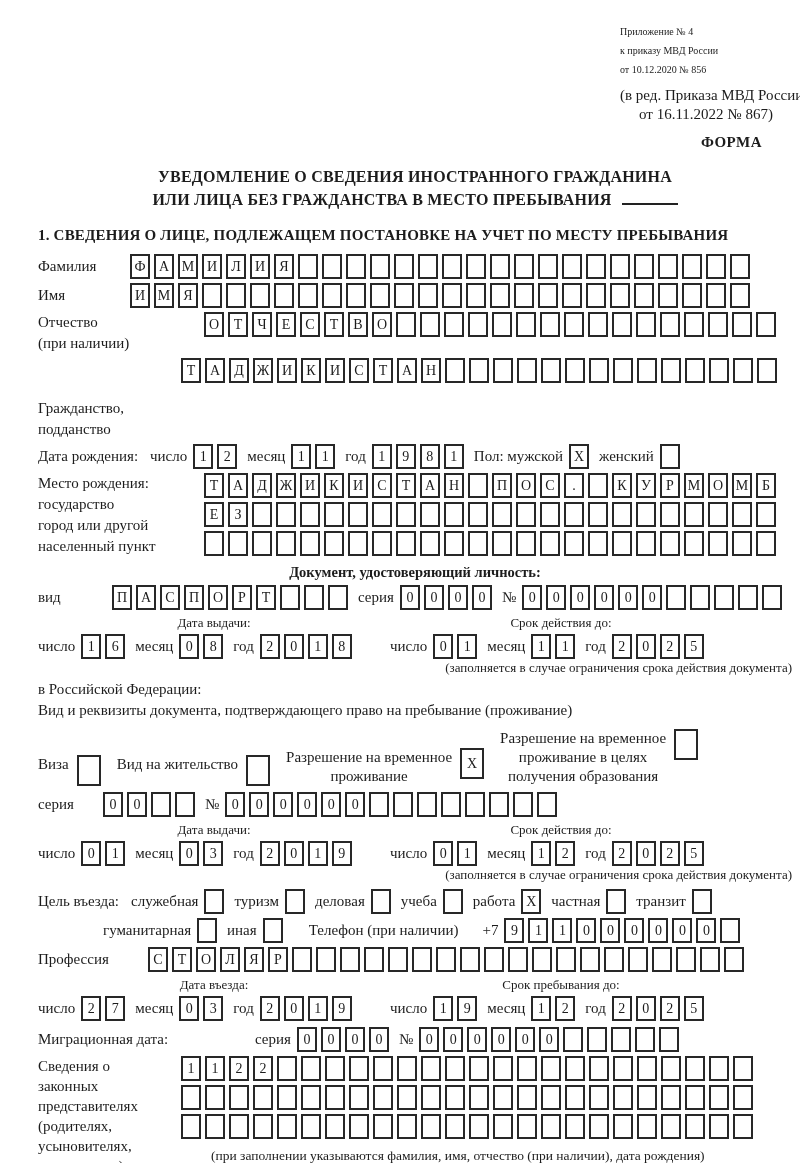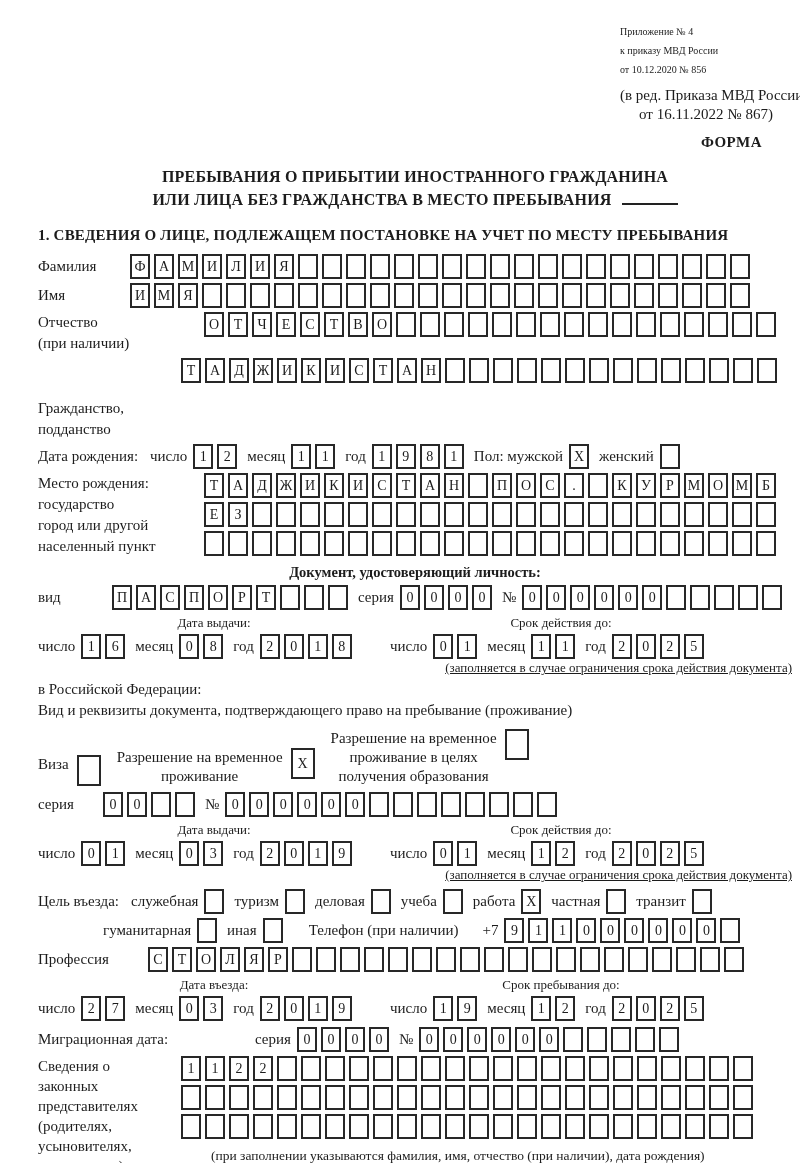--- a/index.html
+++ b/index.html
@@ -38,21 +38,21 @@
   .slab{font-size:15px;margin:0 6px;flex:0 0 auto;}
   .slab.first{margin-left:0;}
 
   
   .date-pair{display:flex;margin-top:2px;}
   .dp-left{flex:0 0 352px;}
   .dp-right{flex:1;}
   .dp-head{text-align:center;font-size:13px;line-height:18px;margin-bottom:2px;}
   .dp-right .dp-head{padding-right:60px;}
   .dp-line{display:flex;align-items:center;white-space:nowrap;}
-  .note{font-size:13px;text-align:right;line-height:16px;margin:1px 0 3px 0;text-decoration:underline;}
+  .note{font-size:13px;text-align:right;line-height:16px;margin:1px 0 3px 0;}
 
   .plain{font-size:15px;line-height:21px;}
   .mt6{margin-top:6px;}
 
   
   .cbrow{display:flex;align-items:flex-end;margin-top:8px;margin-bottom:6px;}
   .cb{display:flex;align-items:flex-start;margin-right:12px;}
   .cb .cap{font-size:15px;line-height:19px;margin-right:8px;}
   .cb .cap.center{text-align:center;}
 
@@ -71,21 +71,21 @@
     <div>к приказу МВД России</div>
     <div>от 10.12.2020 № 856</div>
   </div>
   <div class="hdr2">
     <div>(в ред. Приказа МВД России</div>
     <div>от 16.11.2022 № 867)</div>
   </div>
   <div class="forma">ФОРМА</div>
 
   <div class="title">
-    <div>ПРЕБЫВАНИЯ О ПРИБЫТИИ ИНОСТРАННОГО ГРАЖДАНИНА</div>
+    <div>УВЕДОМЛЕНИЕ О СВЕДЕНИЯ ИНОСТРАННОГО ГРАЖДАНИНА</div>
     <div><span>ИЛИ ЛИЦА БЕЗ ГРАЖДАНСТВА В МЕСТО ПРЕБЫВАНИЯ</span><span class="blank-line"></span></div>
   </div>
 
   <div class="sec-heading">1. СВЕДЕНИЯ О ЛИЦЕ, ПОДЛЕЖАЩЕМ ПОСТАНОВКЕ НА УЧЕТ ПО МЕСТУ ПРЕБЫВАНИЯ</div>
 
   <div class="fields">
 
     <div class="row">
       <div class="lb w92">Фамилия</div>
       <div class="cells">
@@ -426,20 +426,26 @@
     <div class="plain">Вид и реквизиты документа, подтверждающего право на пребывание (проживание)</div>
 
     <div class="cbrow">
       <div class="cb">
         <span class="cap">Виза</span>
         <div class="cells big">
             <span class="cell"></span>
           </div>
       </div>
       <div class="cb">
+        <span class="cap">Вид на жительство</span>
+        <div class="cells big">
+            <span class="cell"></span>
+          </div>
+      </div>
+      <div class="cb">
         <span class="cap center">
           <div>Разрешение на временное</div>
           <div>проживание</div>
         </span>
         <div class="cells big">
             <span class="cell">X</span>
           </div>
       </div>
       <div class="cb">
         <span class="cap center">

